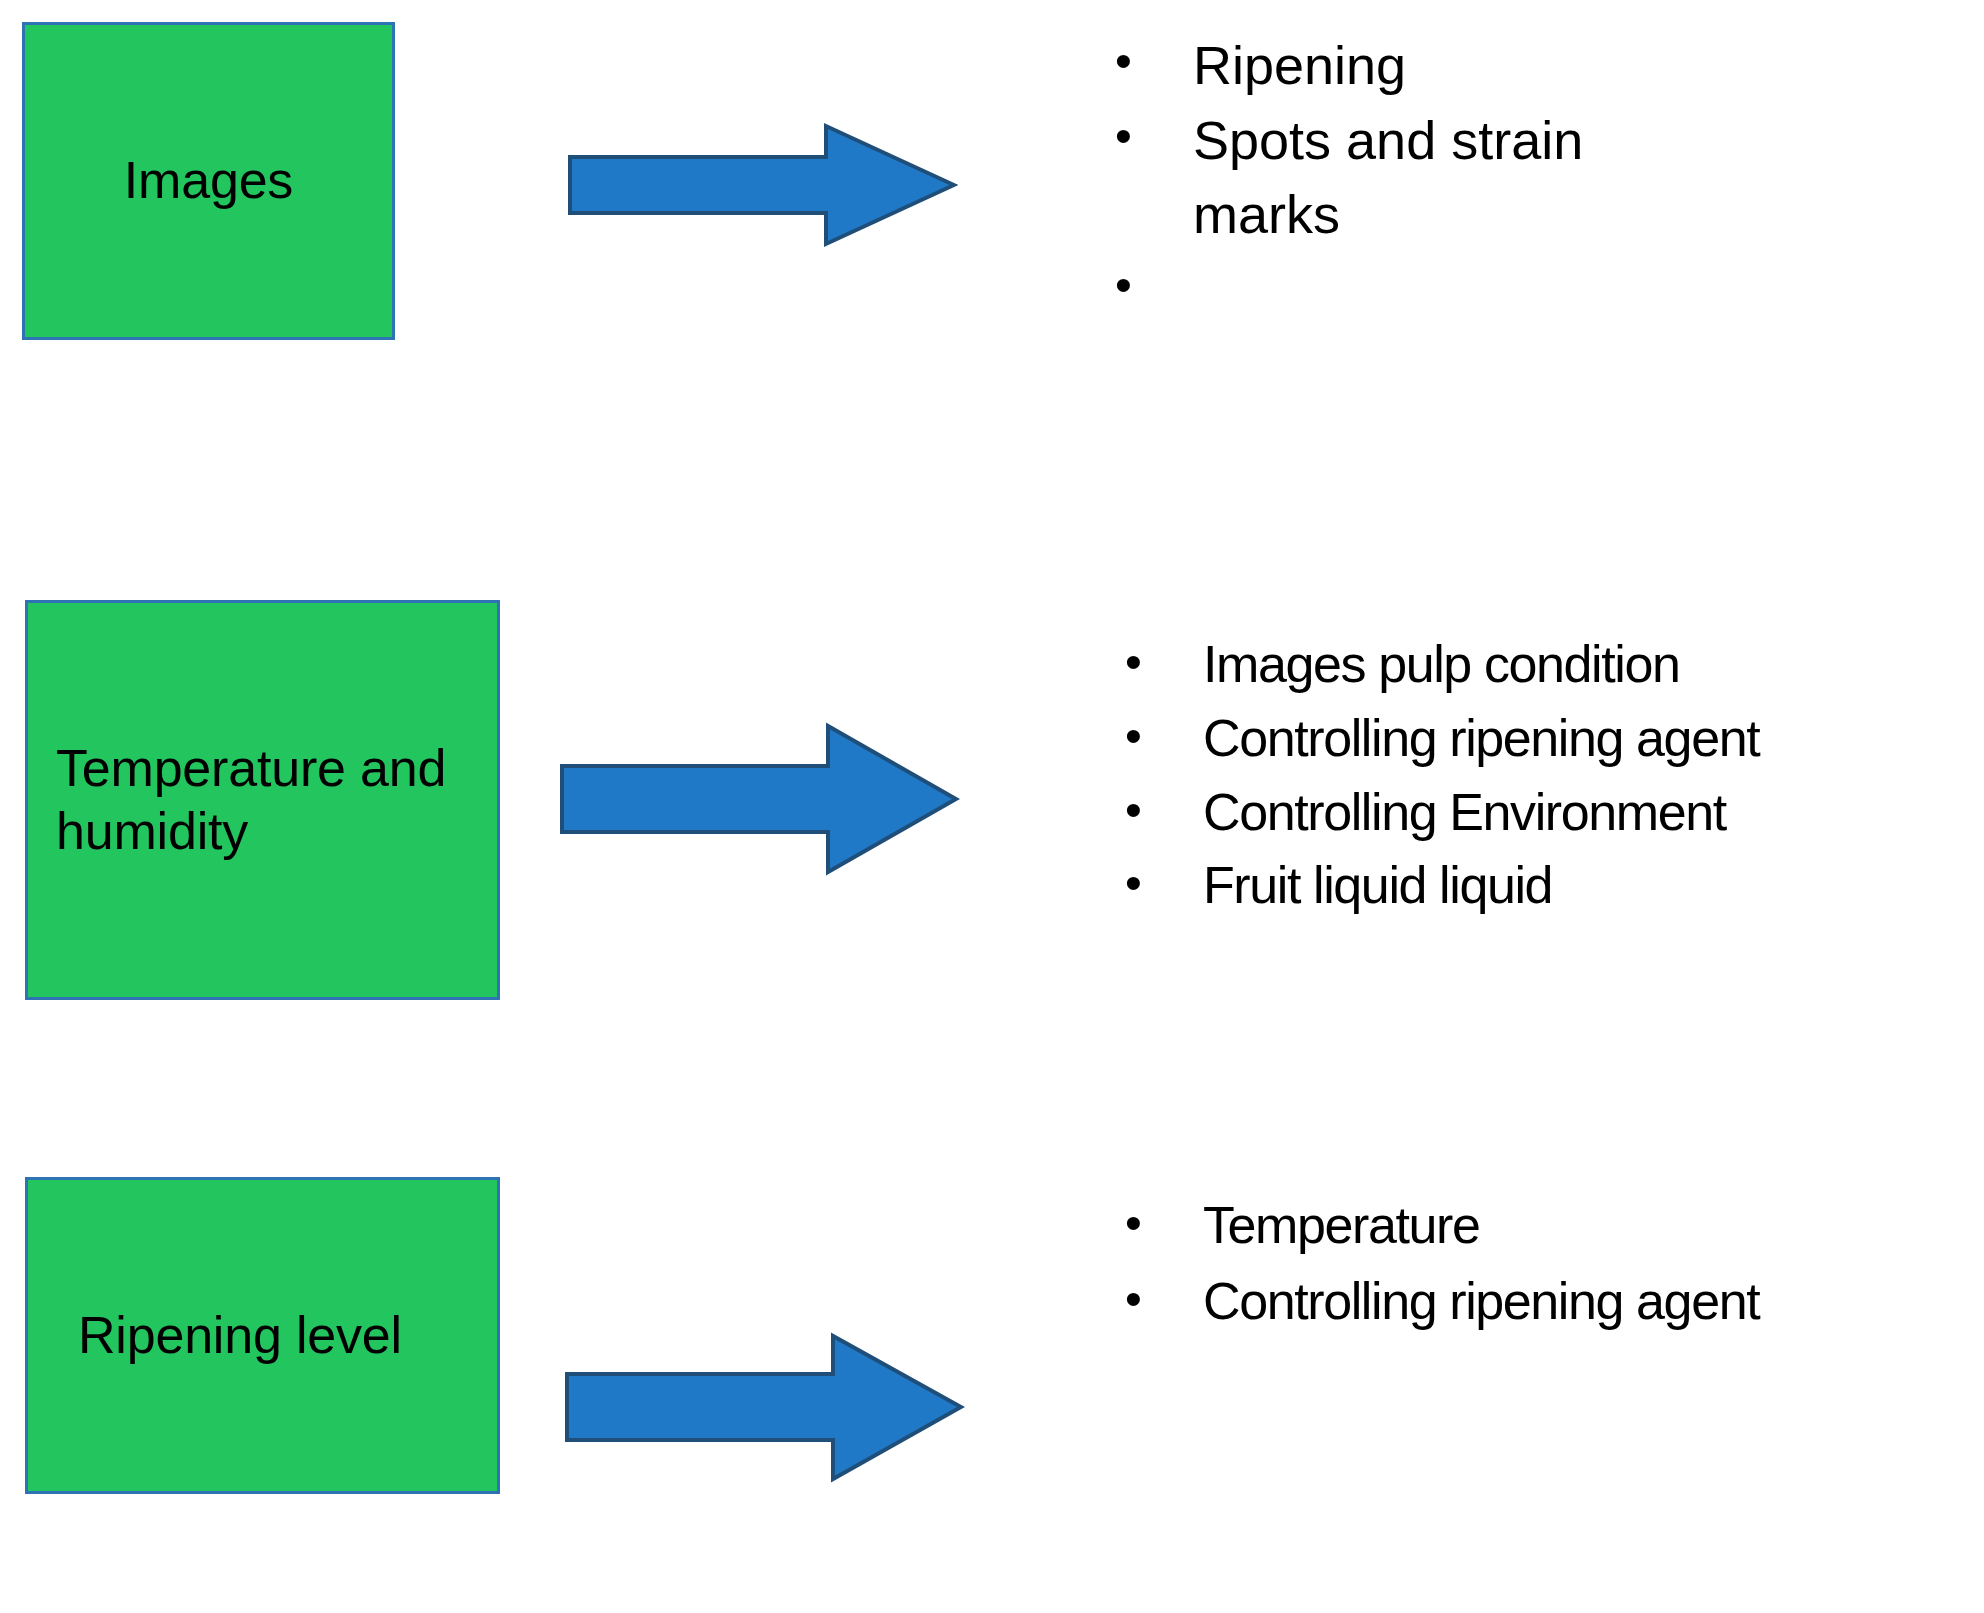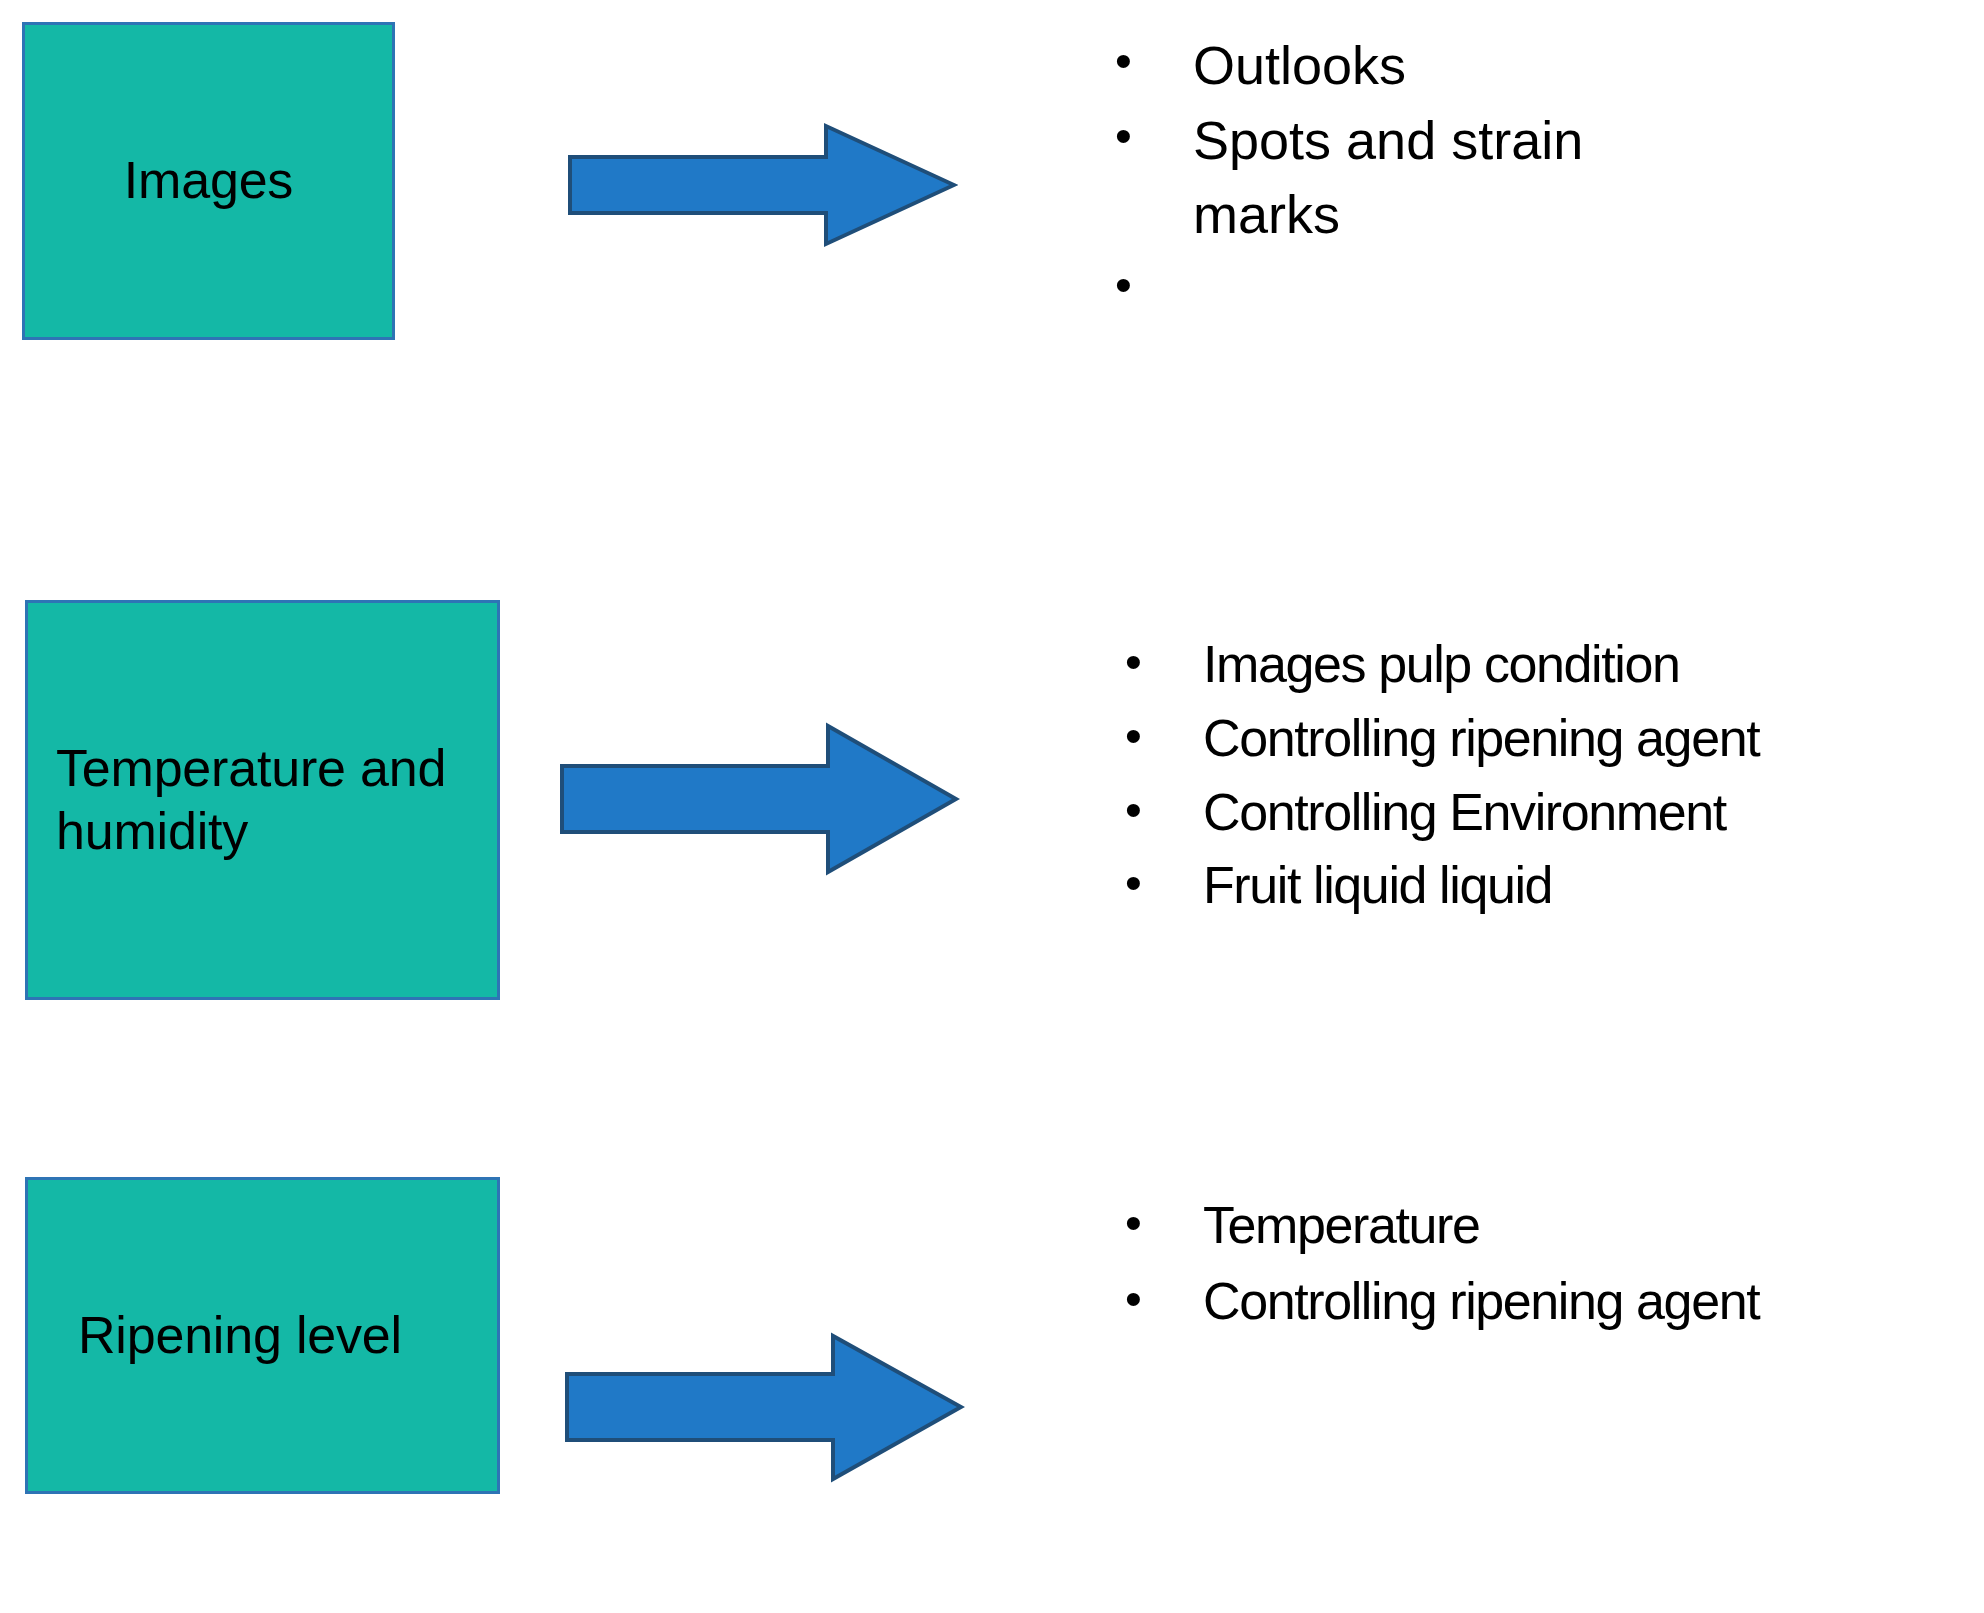--- a/index.html
+++ b/index.html
@@ -16,21 +16,21 @@
     width: 1984px;
     height: 1613px;
     background: #ffffff;
     overflow: hidden;
   }
 
   
   .node-box {
     position: absolute;
     box-sizing: border-box;
-    background: #14b8a6;
+    background: #22c55e;
     border: 3px solid #2E74B5;
     display: flex;
     align-items: center;
     justify-content: flex-start;
   }
   .node-label {
     font-size: 52px;
     line-height: 1.22;
     color: #000000;
     white-space: pre-line;
@@ -121,21 +121,21 @@
     <span class="node-label">Images</span>
   </div>
 
   <svg class="arrow" id="arrow-1" viewBox="0 0 390 130" preserveAspectRatio="none">
     <polygon points="2,37 258,37 258,6 386,65 258,124 258,93 2,93" fill="#2079C7" stroke="#1F4E79" stroke-width="4" stroke-linejoin="miter"></polygon>
   </svg>
 
   <ul class="bullet-list" id="list-images">
     <li class="bullet-item">
       <span class="bullet-dot">•</span>
-      <span class="bullet-text">Outlooks</span>
+      <span class="bullet-text">Ripening</span>
     </li>
     <li class="bullet-item">
       <span class="bullet-dot">•</span>
       <span class="bullet-text">Spots and strain marks</span>
     </li>
     <li class="bullet-item">
       <span class="bullet-dot">•</span>
     </li>
   </ul>
 

